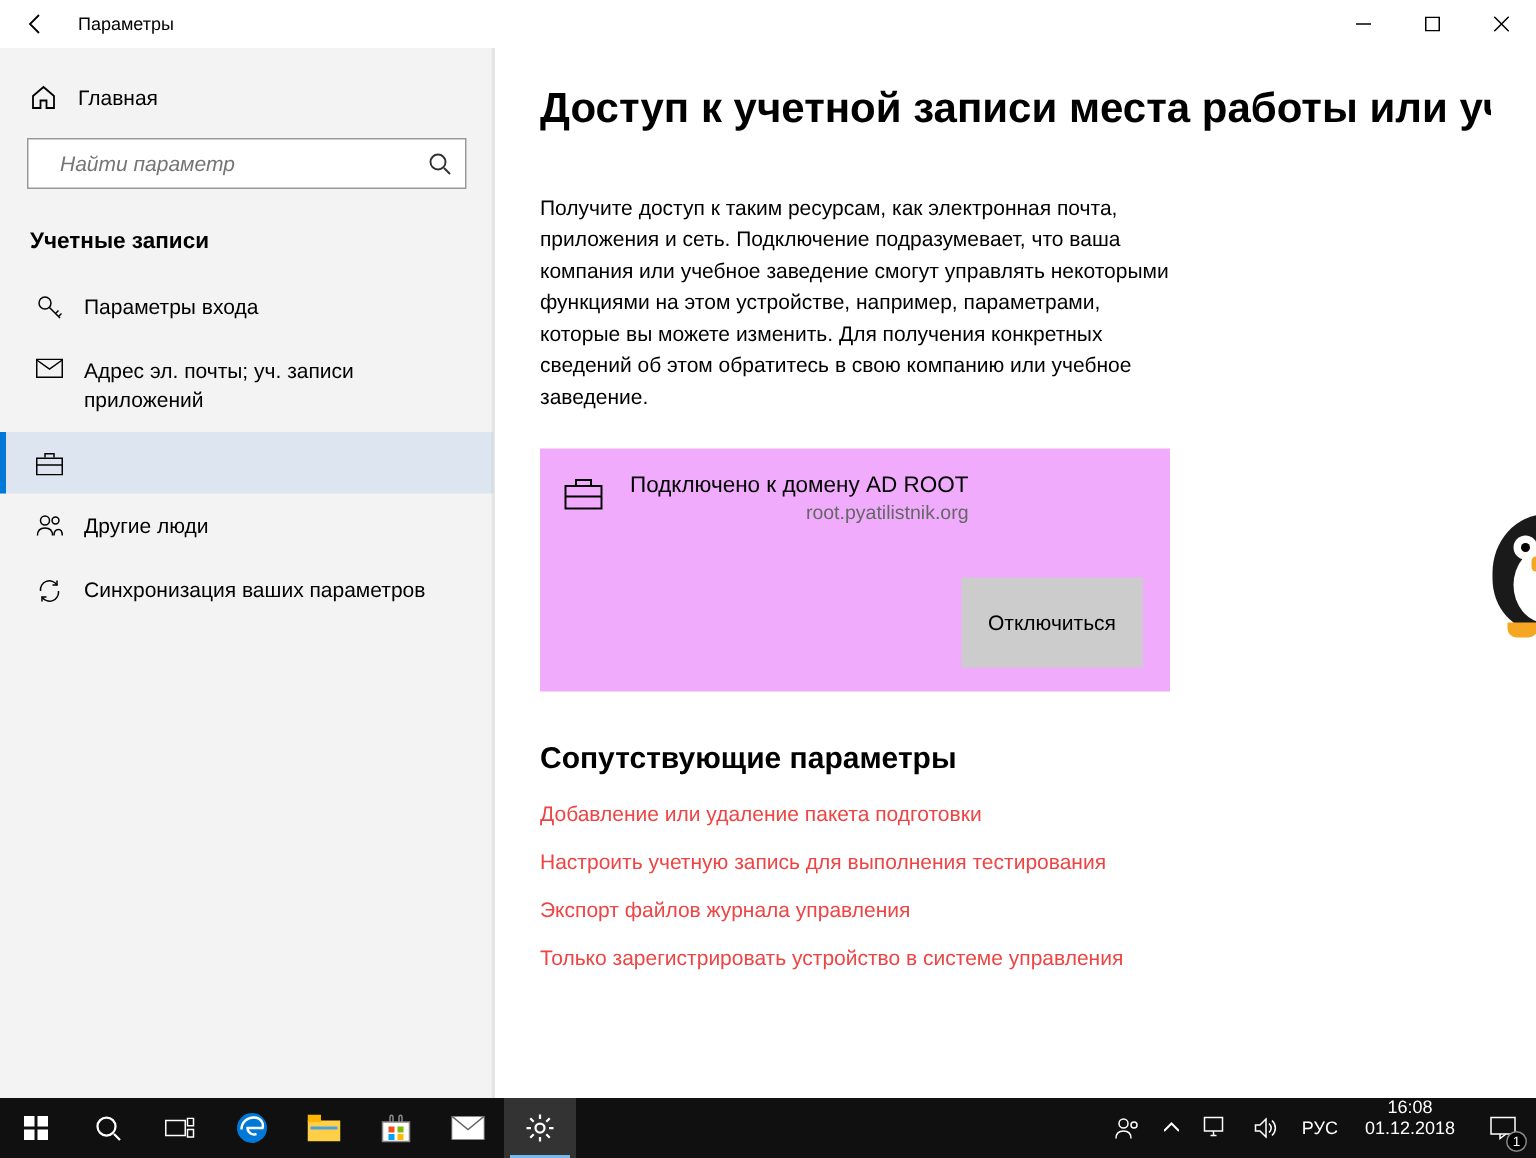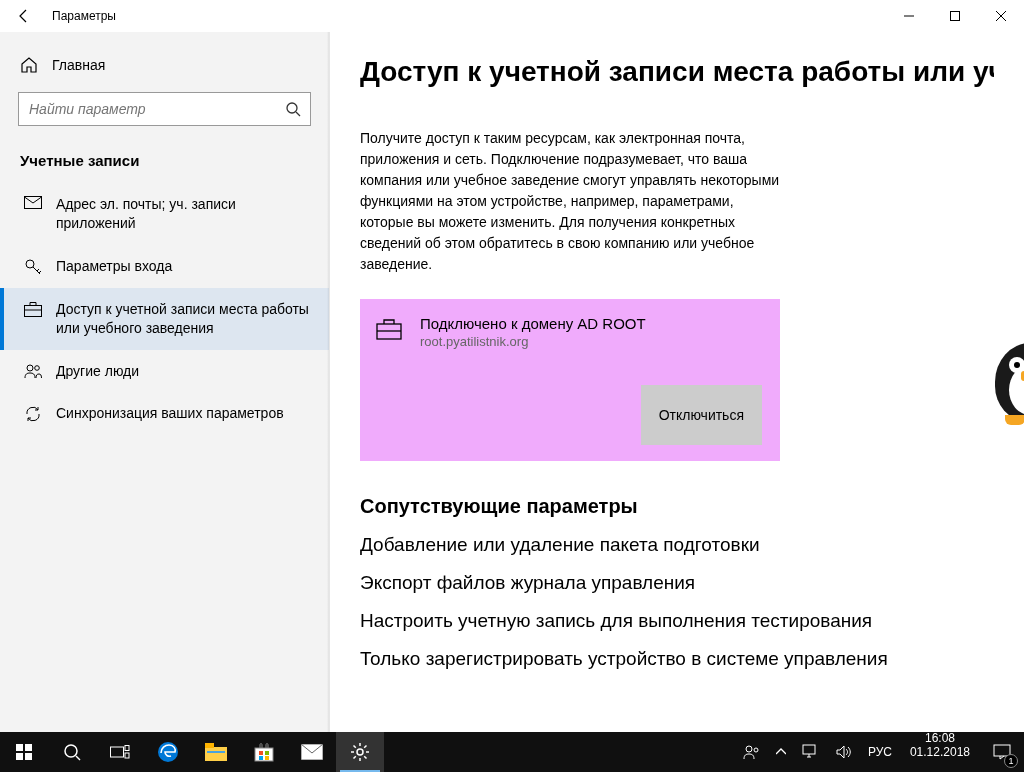--- a/index.html
+++ b/index.html
@@ -39,21 +39,21 @@
   position:relative;
 }
 .sidebar::after{
   content:""; position:absolute; right:0; top:0; bottom:0; width:2px;
   background:linear-gradient(to right, rgba(0,0,0,0) , rgba(0,0,0,0.08));
 }
 .home-row { display:flex; align-items:center; gap:14px; padding:8px 20px 18px 20px; }
 .home-row .home-label { font-size:14px; }
 .search-wrap { padding:0 18px 18px 18px; }
 .search-box {
-  display:flex; align-items:center; border:1px solid #999; background:#fff; height:34px;
+  display:flex; align-items:center; border:1px solid #999; background:#fff; height:34px;padding-left:11px;
 }
 .search-box input {
   flex:1; border:none; outline:none; padding:0 10px; font-size:14px; background:transparent; font-style:italic; color:#666;
 }
 .search-box .sicon { width:34px; display:flex; align-items:center; justify-content:center; color:#333;}
 .section-title { padding:8px 20px 14px 20px; font-size:15px; font-weight:600; }
 .nav-item {
   display:flex; align-items:flex-start; gap:14px; padding:12px 20px 12px 20px; cursor:pointer;
   border-left:4px solid transparent;
 }
@@ -71,27 +71,27 @@
 .plus-btn {
   width:40px; height:40px; background:#e6e6e6; display:flex; align-items:center; justify-content:center;
 }
 .connect-label { font-size:15px; }
 .domain-card {
   background:#f0abfc; padding:16px 18px 16px 16px; max-width:420px;
 }
 .domain-head { display:flex; align-items:flex-start; gap:18px;}
 .briefcase-icon { width:26px; padding-top:3px;}
 .domain-title { font-size:15px; }
-.domain-sub { font-size:13px; color:#666; margin-top:2px;}
+.domain-sub { font-size:13px; color:#666; margin-top:2px;text-align:right;}
 .card-actions { display:flex; justify-content:flex-end; margin-top:36px;}
 .disconnect-btn {
   background:#ccc; border:none; padding:22px 18px; font-size:14px; cursor:pointer;
 }
 .related-heading { font-size:20px; font-weight:600; margin-top:34px; margin-bottom:16px;}
-.link-row { display:block; color:#000000; font-size:19px; margin-bottom:16px; text-decoration:none; cursor:pointer;}
+.link-row { display:block; color:#ef4444; font-size:14px; margin-bottom:16px; text-decoration:none; cursor:pointer;}
 .penguin {
   position:absolute; left:640px; top:300px; width:120px; height:100px; z-index:5;
   display:flex; align-items:center; justify-content:center;
 }
 .penguin-body {
   width:70px; height:78px; background:#1a1a1a; border-radius:50% 50% 45% 45%; position:relative;
 }
 .penguin-belly { position:absolute; left:14px; top:22px; width:42px; height:50px; background:#fff; border-radius:50%;}
 .penguin-eye{position:absolute; top:14px; width:16px; height:16px; background:#fff; border-radius:50%;}
 .penguin-eye.l{left:14px;}
@@ -164,47 +164,46 @@
               <line x1="11" y1="11" x2="15" y2="15" stroke="#333" stroke-width="1.3"></line>
             </svg>
         </span>
       </div>
     </div>
     <div class="section-title">Учетные записи</div>
 
 
     <div class="nav-item">
       <span class="nicon">
+        <svg width="18" height="18" viewBox="0 0 18 18">
+            <circle cx="6" cy="6" r="4" stroke="#000" fill="none"></circle>
+            <path d="M9 9 L16 16 M13 13 L15 11 M15 15 L17 13" stroke="#000" fill="none"></path>
+          </svg>
+      </span>
+      <span class="nlabel">Параметры входа</span>
+    </div>
+
+    <div class="nav-item">
+      <span class="nicon">
         <svg width="18" height="14" viewBox="0 0 18 14">
             <rect x="0.5" y="0.5" width="17" height="12" stroke="#000" fill="none"></rect>
             <path d="M0.5 1 L9 7 L17.5 1" stroke="#000" fill="none"></path>
           </svg>
       </span>
       <span class="nlabel">Адрес эл. почты; уч. записи приложений</span>
-    </div>
-
-    <div class="nav-item">
-      <span class="nicon">
-        <svg width="18" height="18" viewBox="0 0 18 18">
-            <circle cx="6" cy="6" r="4" stroke="#000" fill="none"></circle>
-            <path d="M9 9 L16 16 M13 13 L15 11 M15 15 L17 13" stroke="#000" fill="none"></path>
-          </svg>
-      </span>
-      <span class="nlabel">Параметры входа</span>
     </div>
 
     <div class="nav-item selected">
       <span class="nicon">
         <svg width="18" height="16" viewBox="0 0 18 16">
             <rect x="0.5" y="4.5" width="17" height="11" stroke="#000" fill="none"></rect>
             <path d="M6 4 L6 1.5 L12 1.5 L12 4" stroke="#000" fill="none"></path>
             <line x1="0.5" y1="9" x2="17.5" y2="9" stroke="#000"></line>
           </svg>
       </span>
-      <span class="nlabel">Доступ к учетной записи места работы или учебного заведения</span>
     </div>
 
     <div class="nav-item">
       <span class="nicon">
         <svg width="18" height="16" viewBox="0 0 18 16">
             <circle cx="6" cy="5" r="3" stroke="#000" fill="none"></circle>
             <path d="M1 15 C1 11 3 10 6 10 C9 10 11 11 11 15" stroke="#000" fill="none"></path>
             <circle cx="13" cy="5" r="2.3" stroke="#000" fill="none"></circle>
             <path d="M12 15 C12 12 13 11 15 11 C16.5 11 17.5 12 17.5 15" stroke="#000" fill="none"></path>
           </svg>
@@ -242,22 +241,22 @@
           <div class="domain-sub">root.pyatilistnik.org</div>
         </div>
       </div>
       <div class="card-actions">
         <button class="disconnect-btn">Отключиться</button>
       </div>
     </div>
 
     <div class="related-heading">Сопутствующие параметры</div>
     <a class="link-row">Добавление или удаление пакета подготовки</a>
+    <a class="link-row">Настроить учетную запись для выполнения тестирования</a>
     <a class="link-row">Экспорт файлов журнала управления</a>
-    <a class="link-row">Настроить учетную запись для выполнения тестирования</a>
     <a class="link-row">Только зарегистрировать устройство в системе управления</a>
 
     <div class="penguin">
       <div class="penguin-body">
         <div class="penguin-belly"></div>
         <div class="penguin-eye l"></div>
 
         <div class="penguin-beak"></div>
         <div class="penguin-feet">
             <span></span>

